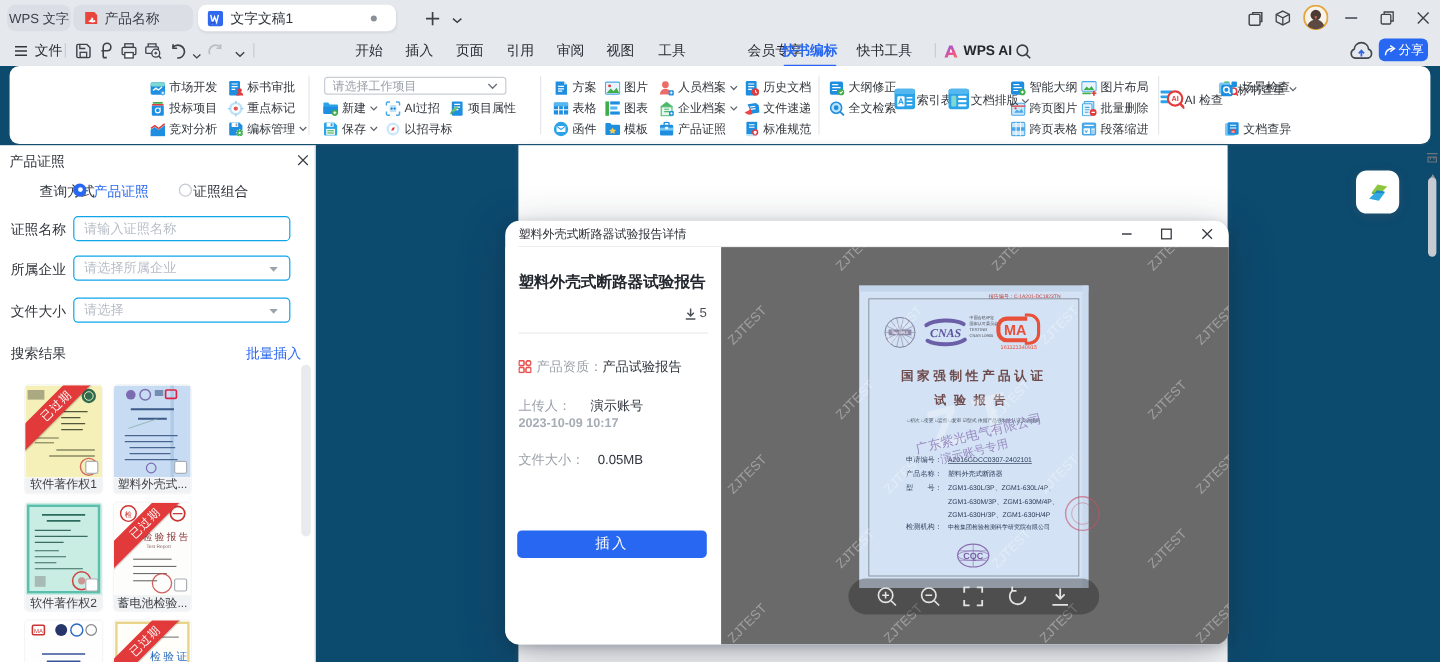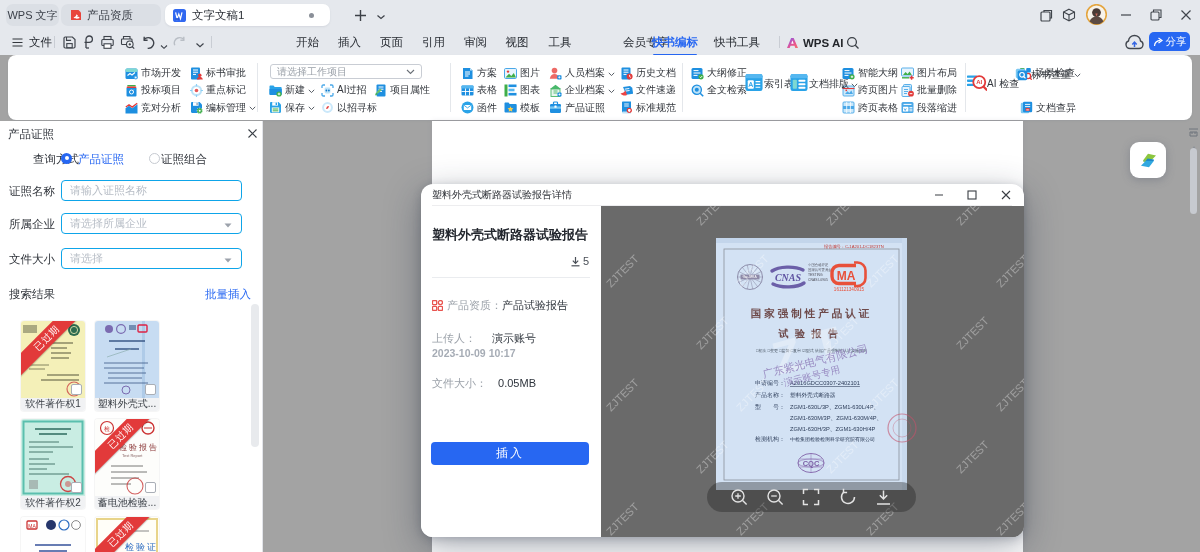--- a/index.html
+++ b/index.html
@@ -1,18 +1,18 @@
 <!DOCTYPE html>
 <html><head>
 <meta charset="utf-8">
 <style>
   * { margin:0; padding:0; box-sizing:border-box; }
   html,body { width:1200px; height:552px; overflow:hidden; }
   body { font-family:"Liberation Sans","DejaVu Sans",sans-serif; -webkit-font-smoothing:antialiased; }
-  #app { position:relative; width:1200px; height:552px; background:#a3a3a3; overflow:hidden; }
+  #app { position:relative; width:1200px; height:552px; background:#0c4a6e; overflow:hidden; }
   .abs { position:absolute; }
 
   
   #topbar { left:0; top:0; width:1200px; height:55px; background:#E5E8ED; }
   .tabpill { position:absolute; top:4px; height:22px; border-radius:7px; background:#DBDFE5; display:flex; align-items:center; font-size:11.5px; color:#3A3F48; white-space:nowrap; }
   .tabpill.active { background:#FFFFFF; color:#2E3239; box-shadow:0 1px 2px rgba(70,80,100,.10); }
   .qicon { position:absolute; top:34px; width:17px; height:17px; display:flex; align-items:center; justify-content:center; }
   .vsep { position:absolute; width:1px; background:#C9CDD4; }
   .menu-item { position:absolute; top:33px; height:19px; font-size:11.5px; color:#272B32; display:flex; align-items:center; white-space:nowrap; cursor:default; }
   .menu-item.active { color:#2767F2; font-weight:bold; }
@@ -64,21 +64,21 @@
     <div class="tabpill" style="left:6px; width:53px; justify-content:center; font-size:11px;">
         <span>WPS 文字</span>
       </div>
     <div class="tabpill" style="left:61px; width:100px; padding-left:9px;">
       <span class="ic" style="display:inline-flex;width:12px;height:12px;margin-right:5px;">
           <svg width="12" height="12" viewBox="0 0 12 12">
             <path d="M1 1h7.5L11 3.5V11H1z" fill="#E8453C"></path>
             <path d="M3.5 8.5c1.5-.3 2.6-1.4 3-3.2l1.4 1.2-.6 1.6 1.6-.4.8 1.2c-1.8 1-4.4 1.2-6.2-.4z" fill="#fff"></path>
           </svg>
         </span>
-      <span>产品资质</span>
+      <span>产品名称</span>
     </div>
     <div class="tabpill active" style="left:165px; width:165px; padding-left:8px;">
       <span class="ic" style="display:inline-flex;width:13px;height:13px;margin-right:6px;">
           <svg width="13" height="13" viewBox="0 0 13 13">
             <rect width="13" height="13" rx="2.6" fill="#3168F0"></rect>
             <path d="M2.6 3.4l1.5 6.2 1.7-4.6 1.7 4.6 1.5-6.2" fill="none" stroke="#fff" stroke-width="1.2"></path>
             <path d="M2.6 9.2h3.2v1.6H2.6z" fill="#1F4FD0"></path>
           </svg>
         </span>
       <span>文字文稿1</span>

